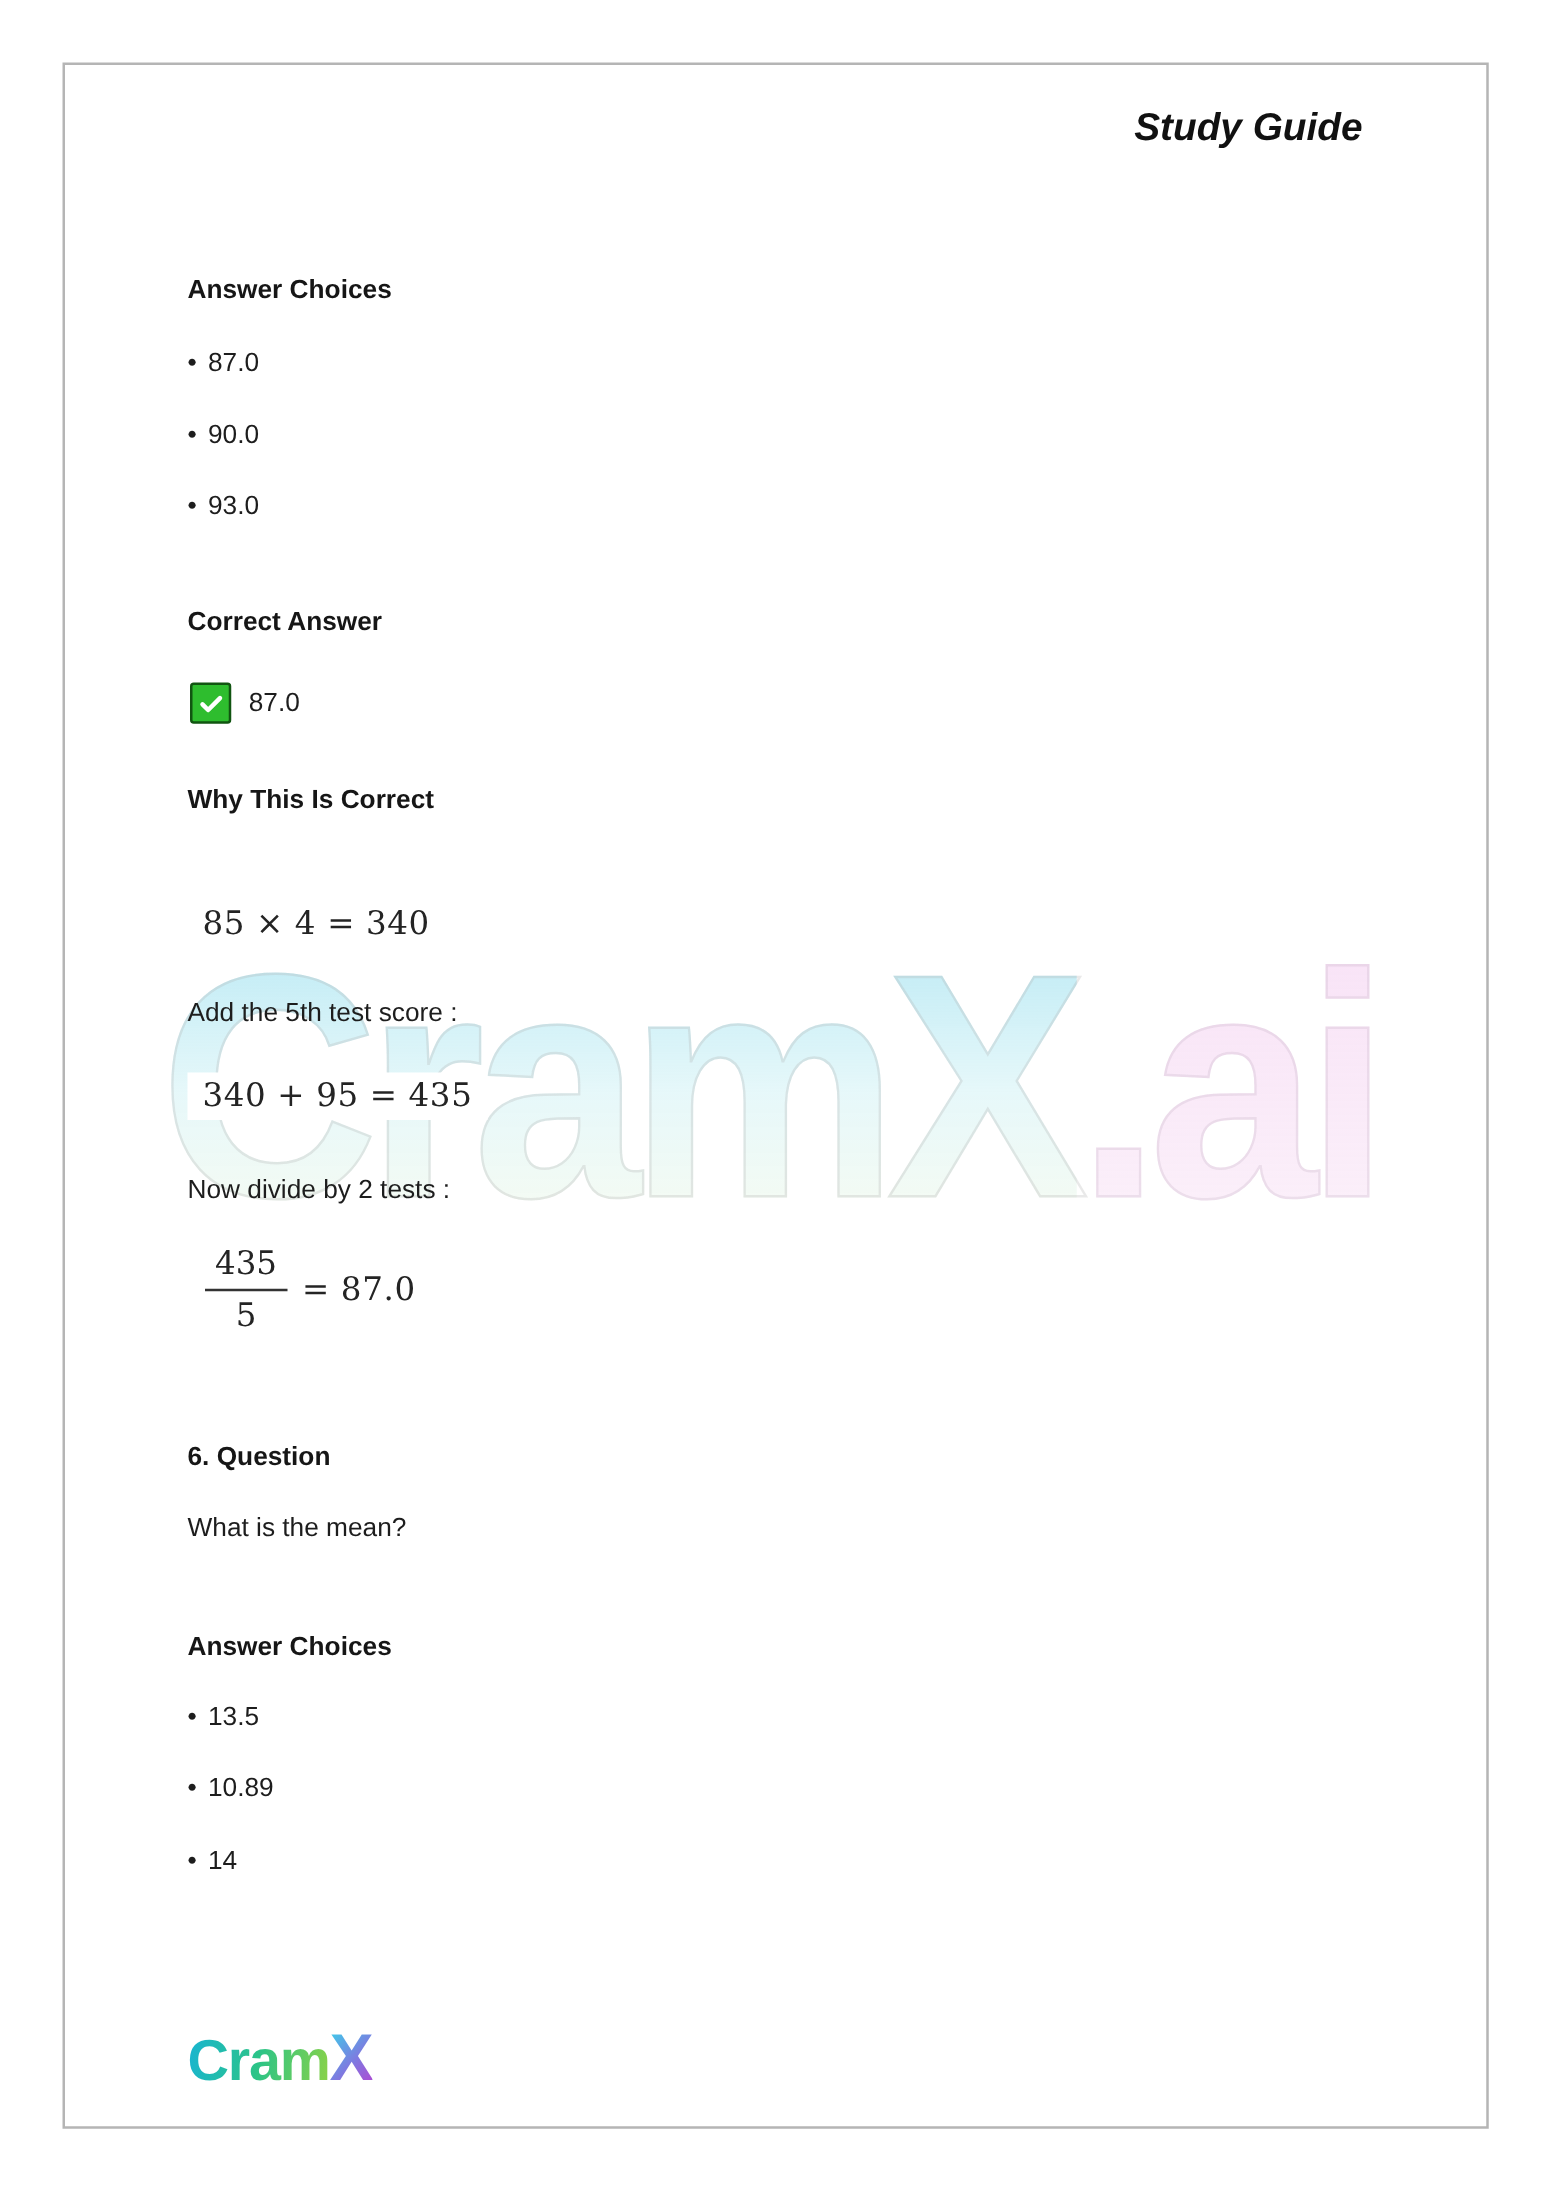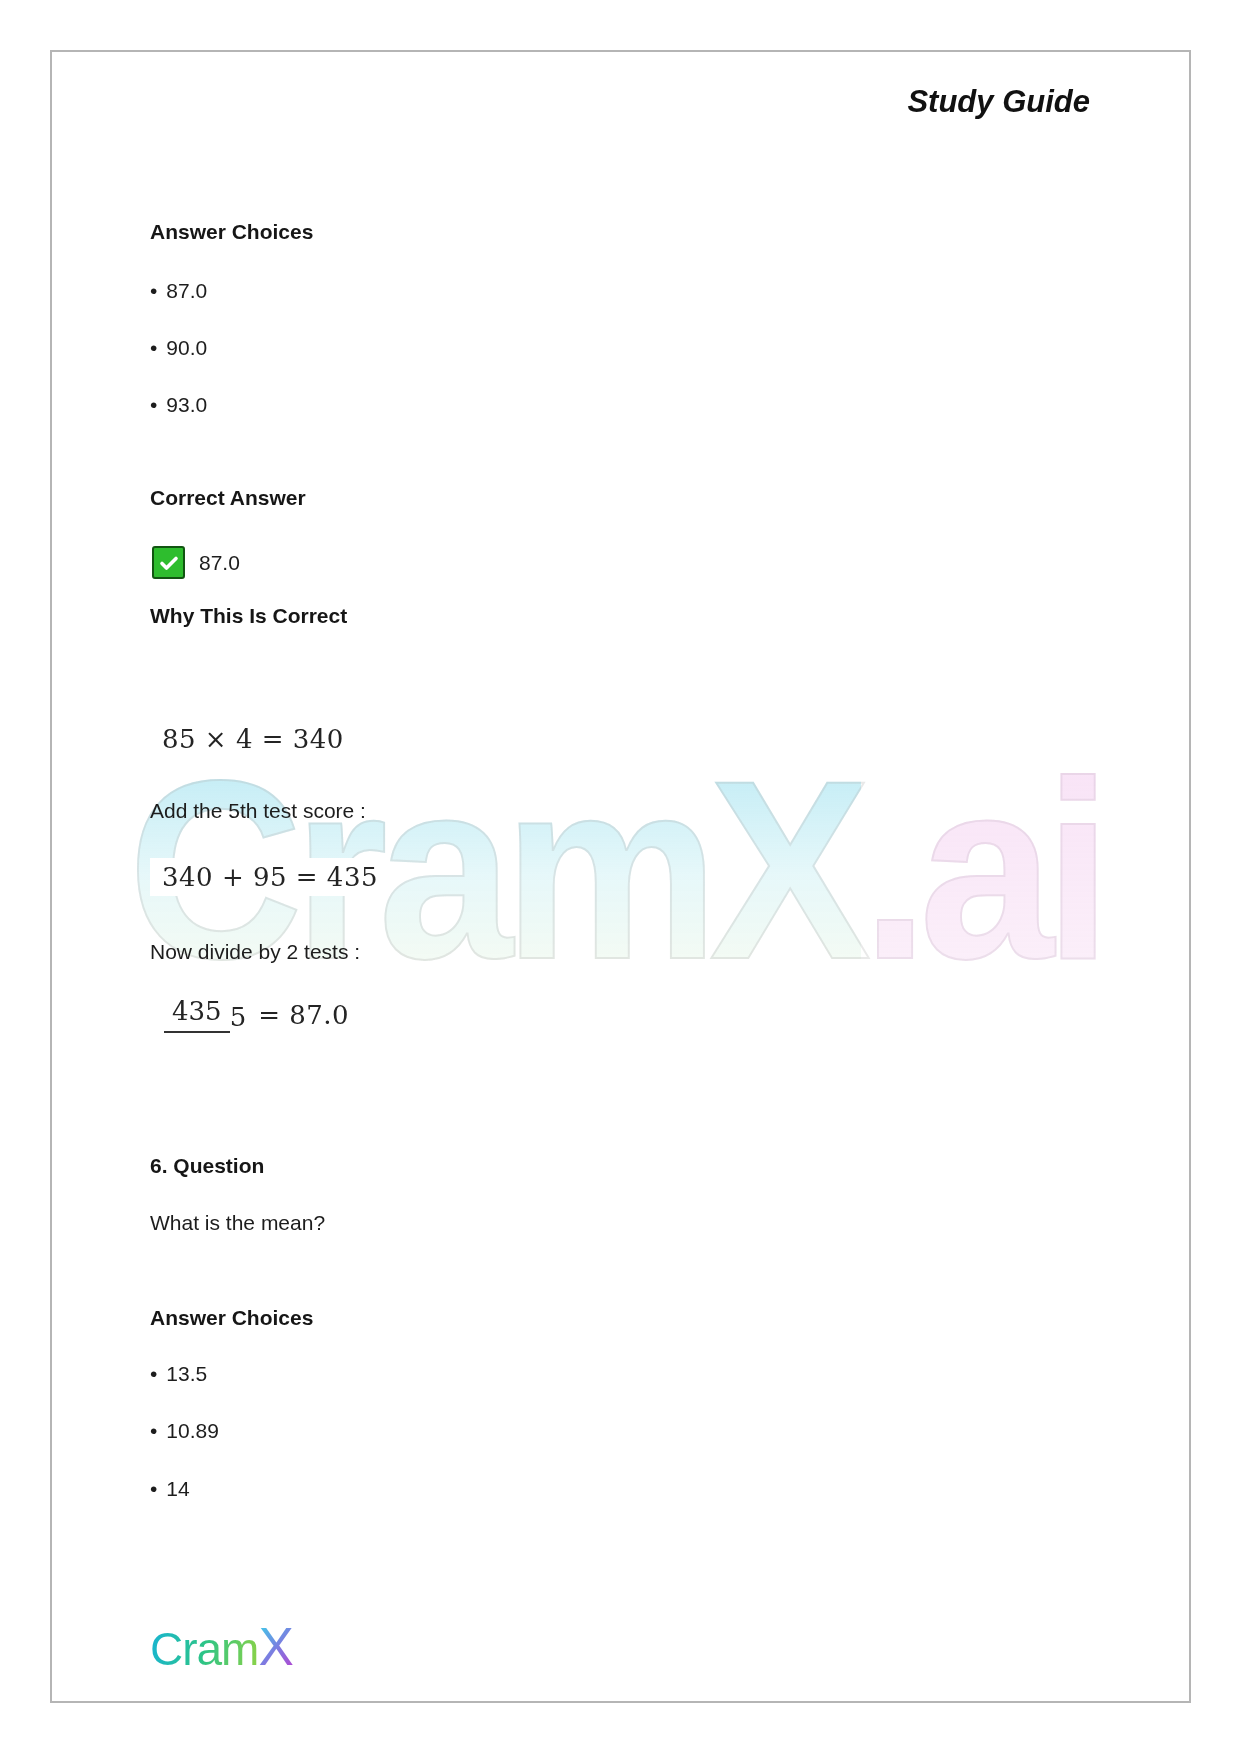--- a/index.html
+++ b/index.html
@@ -97,28 +97,28 @@
     font-size: 26px; color: #242424;
     letter-spacing: 0.5px;
   }
   .eq-frac-wrap {
     display: inline-flex; align-items: center;
     background: #ffffff;
     padding: 6px 14px;
     font-family: "DejaVu Serif", serif;
     font-size: 26px; color: #242424;
   }
-  .frac { display: inline-flex; flex-direction: row; align-items: center; }
+  .frac { display: inline-flex; flex-direction: column; align-items: center; }
   .frac .num { padding: 0 8px 5px; border-bottom: 2.5px solid #333; }
   .frac .den { padding-top: 5px; }
   .frac-rhs { margin-left: 12px; letter-spacing: 0.5px; }
   
   .footer-logo {
     left: 150px; top: 1616px;
-    font-weight: normal; font-size: 46px; letter-spacing: -1px;
+    font-weight: bold; font-size: 46px; letter-spacing: -1px;
     white-space: nowrap;
     display: flex; align-items: baseline;
   }
   .logo-cram {
     background: linear-gradient(100deg, #18b4d4 0%, #2cc487 50%, #84d14b 95%);
     -webkit-background-clip: text; background-clip: text; color: transparent;
   }
   .logo-x {
     font-size: 53px;
     background: linear-gradient(135deg, #46c2e8 15%, #7e7ae0 55%, #a94fd4 85%);
@@ -157,21 +157,21 @@
 
   <div class="abs correct-row">
     <span class="check-box">
       <svg viewBox="0 0 24 24">
         <path d="M5 12.5l4.5 4.5L19 7.5" stroke="#ffffff" stroke-width="3.6" fill="none" stroke-linecap="round" stroke-linejoin="round"></path>
       </svg>
     </span>
     <span class="answer-label">87.0</span>
   </div>
 
-  <div class="abs heading" style="top:604px">Why This Is Correct</div>
+  <div class="abs heading" style="top:628px">Why This Is Correct</div>
 
 
   <div class="abs eq-line" style="top:720px">
     <span class="eq">85 × 4 = 340</span>
   </div>
 
   <div class="abs body-text" style="top:799px">Add the 5th test score :</div>
 
   <div class="abs eq-line" style="top:858px">
     <span class="eq">340 + 95 = 435</span>

